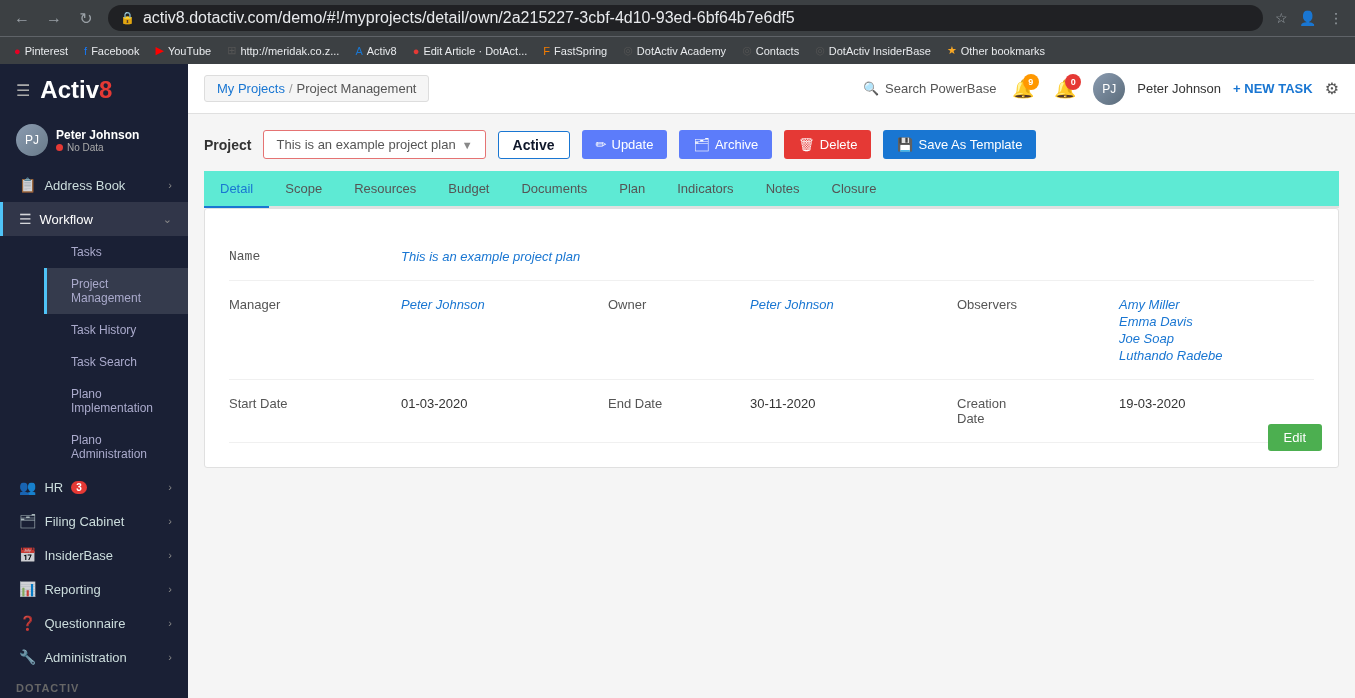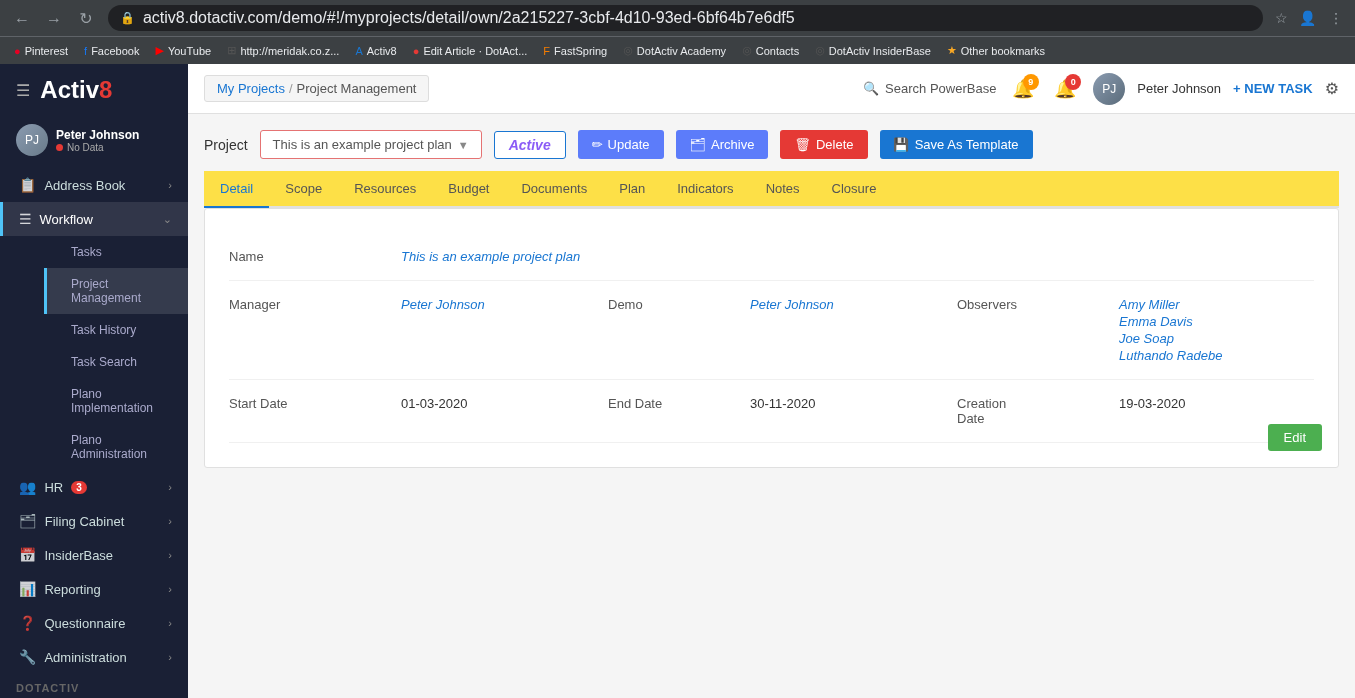--- a/index.html
+++ b/index.html
@@ -181,34 +181,34 @@
     .project-header {
       display: flex;
       align-items: center;
       gap: 12px;
       margin-bottom: 12px;
       flex-wrap: wrap;
     }
     .project-label {
       font-size: 14px;
       color: #333;
-      font-weight: 400;
+      font-weight: 700;
     }
     .project-dropdown {
       display: flex; align-items: center; gap: 6px;
       border: 1px solid #e57373; border-radius: 3px;
       padding: 6px 12px; background: #fff;
       font-size: 13px; color: #555; cursor: pointer;
       min-width: 200px;
     }
     .dropdown-arrow { color: #888; font-size: 11px; }
     .active-badge {
       background: #fff; border: 1px solid #1976d2;
-      color: #8b5cf6; border-radius: 3px;
-      padding: 5px 14px; font-size: 14px; font-weight: bold; font-style: italic;
+      color: #0f172a; border-radius: 3px;
+      padding: 5px 14px; font-size: 14px; font-weight: bold;
     }
     .btn-update {
       background: #5c7cfa; color: #fff; border: none;
       border-radius: 3px; padding: 7px 14px; cursor: pointer;
       font-size: 13px; display: flex; align-items: center; gap: 5px;
     }
     .btn-archive {
       background: #5c7cfa; color: #fff; border: none;
       border-radius: 3px; padding: 7px 14px; cursor: pointer;
       font-size: 13px; display: flex; align-items: center; gap: 5px;
@@ -219,21 +219,21 @@
       font-size: 13px; display: flex; align-items: center; gap: 5px;
     }
     .btn-save-template {
       background: #1976d2; color: #fff; border: none;
       border-radius: 3px; padding: 7px 14px; cursor: pointer;
       font-size: 13px; display: flex; align-items: center; gap: 5px;
     }
 
     
     .tabs-bar {
-      background: #fde047;
+      background: #5eead4;
       display: flex;
       border-bottom: 2px solid #e0e0e0;
       margin-bottom: 0;
     }
     .tab-item {
       padding: 10px 16px; cursor: pointer; font-size: 13px;
       color: #555; border-bottom: 2px solid transparent; margin-bottom: -2px;
     }
     .tab-item.active { color: #1976d2; border-bottom-color: #1976d2; font-weight: 500; }
 
@@ -497,28 +497,28 @@
         <div class="tab-item">Documents</div>
         <div class="tab-item">Plan</div>
         <div class="tab-item">Indicators</div>
         <div class="tab-item">Notes</div>
         <div class="tab-item">Closure</div>
       </div>
 
       <div class="detail-card">
 
         <div style="padding: 16px 0; border-bottom: 1px solid #f0f0f0; display: flex; gap: 12px; align-items: start;">
-          <div style="width: 160px; flex-shrink: 0;" class="detail-label">Name</div>
+          <div style="width: 160px; flex-shrink: 0; font-family: Liberation Mono, monospace;" class="detail-label">Name</div>
           <div class="detail-value">This is an example project plan</div>
         </div>
 
         <div style="padding: 16px 0; border-bottom: 1px solid #f0f0f0; display: grid; grid-template-columns: 160px 1fr 130px 1fr 150px 1fr; gap: 12px; align-items: start;">
           <div class="detail-label">Manager</div>
           <div class="detail-value">Peter Johnson</div>
-          <div class="detail-label">Demo</div>
+          <div class="detail-label">Owner</div>
           <div class="detail-value">Peter Johnson</div>
           <div class="detail-label">Observers</div>
           <div class="detail-value observers">
             <span>Amy Miller</span>
             <span>Emma Davis</span>
             <span>Joe Soap</span>
             <span>Luthando Radebe</span>
           </div>
         </div>
 

